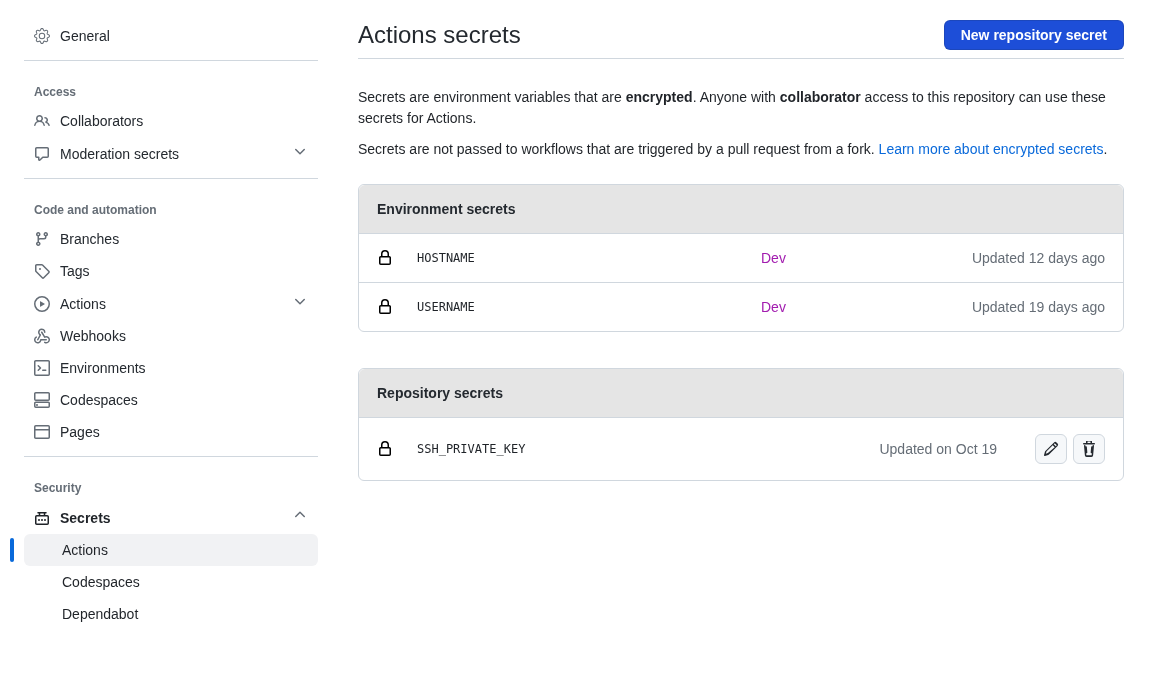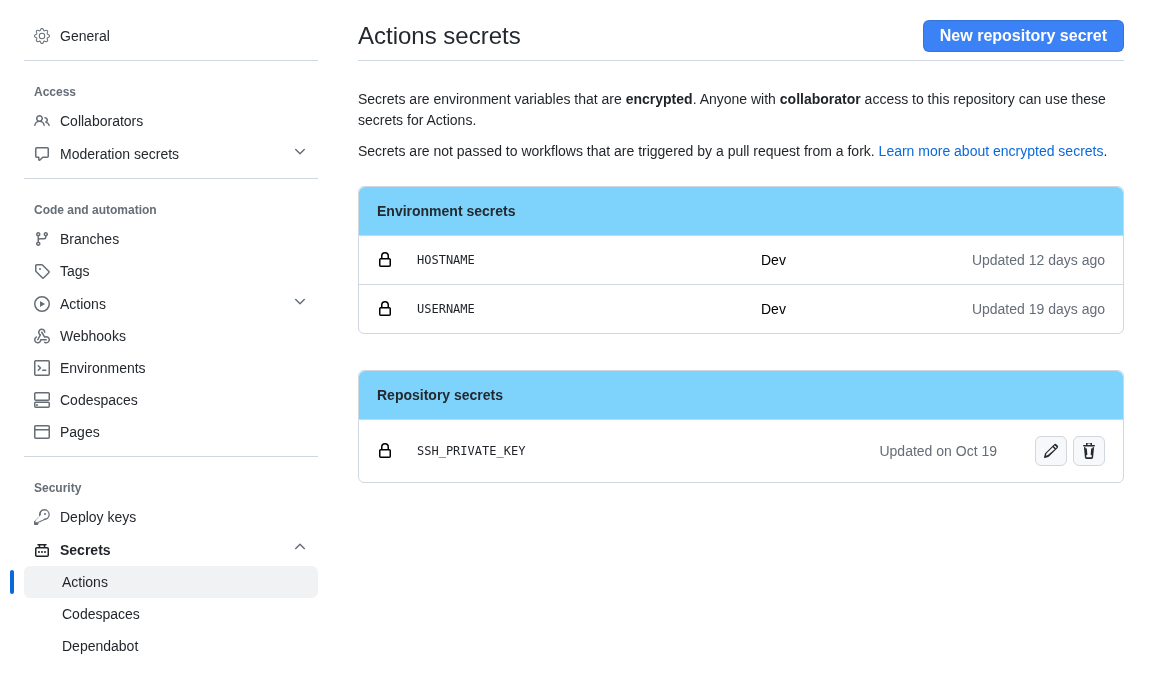--- a/index.html
+++ b/index.html
@@ -43,44 +43,44 @@
     font-size: 12px; font-weight: 600; color:#656d76;
     padding: 16px 10px 6px;
   }
   hr.sep { border:none; border-top:1px solid #d0d7de; margin: 8px 0; }
 
   
   .page-head { display:flex; align-items:center; justify-content:space-between;
     border-bottom:1px solid #d0d7de; padding-bottom:8px; margin-bottom:28px;}
   .page-title { font-size: 24px; font-weight:400; }
   .btn-primary {
-    background:#3b82f6; color:#fff; font-weight:600; font-size:16px;
+    background:#1d4ed8; color:#fff; font-weight:600; font-size:14px;
     border:1px solid rgba(27,31,36,.15); border-radius:6px;
     padding:6px 16px; cursor:pointer;
   }
   .desc { color:#1f2328; line-height:1.5; margin-bottom:10px; }
   .desc strong { font-weight:600; }
   .desc a { color:#0969da; text-decoration:none; }
 
   .box {
     border:1px solid #d0d7de; border-radius:6px; margin-top:24px;
   }
   .box-header {
-    background:#7dd3fc; border-bottom:1px solid #d0d7de;
+    background:#e5e5e5; border-bottom:1px solid #d0d7de;
     border-radius:6px 6px 0 0; padding:16px 18px; font-weight:600;
   }
   .row {
     display:flex; align-items:center; padding:16px 18px;
     border-bottom:1px solid #d0d7de; gap:24px;
   }
   .row:last-child { border-bottom:none; }
   .row .lock { color:#656d76; width:16px; height:16px; flex-shrink:0;}
   .row .name { font-family: ui-monospace, SFMono-Regular, Menlo, Consolas, monospace; font-size:12px; color:#1f2328; flex: 0 0 320px;}
   .row .env { color:#0969da; flex:1; font-size:14px; }
-  .row .env a { color:#000000; text-decoration:none; cursor:pointer;}
+  .row .env a { color:#a21caf; text-decoration:none; cursor:pointer;}
   .row .updated { color:#656d76; font-size:14px; white-space:nowrap; }
   .row .actions { display:flex; gap:6px; margin-left:14px;}
   .icon-btn {
     width:32px; height:30px; border:1px solid #d0d7de; border-radius:6px;
     display:flex; align-items:center; justify-content:center; background:#f6f8fa;
     cursor:pointer; color:#24292f;
   }
 </style>
 </head>
 <body>
@@ -241,28 +241,20 @@
       <span class="ic">
         <svg viewBox="0 0 16 16" width="16" height="16">
           <use href="#i-pages"></use>
         </svg>
       </span>
       <span class="lbl">Pages</span>
     </div>
   <hr class="sep">
 
   <div class="section-heading">Security</div>
-  <div class="nav-item">
-      <span class="ic">
-        <svg viewBox="0 0 16 16" width="16" height="16">
-          <use href="#i-key"></use>
-        </svg>
-      </span>
-      <span class="lbl">Deploy keys</span>
-    </div>
   <div class="nav-item bold">
       <span class="ic">
         <svg viewBox="0 0 16 16" width="16" height="16">
           <use href="#i-secret"></use>
         </svg>
       </span>
       <span class="lbl">Secrets</span>
       <span class="chev"><svg viewBox="0 0 16 16" width="16" height="16">
           <use href="#i-chev-up"></use>
         </svg></span>

